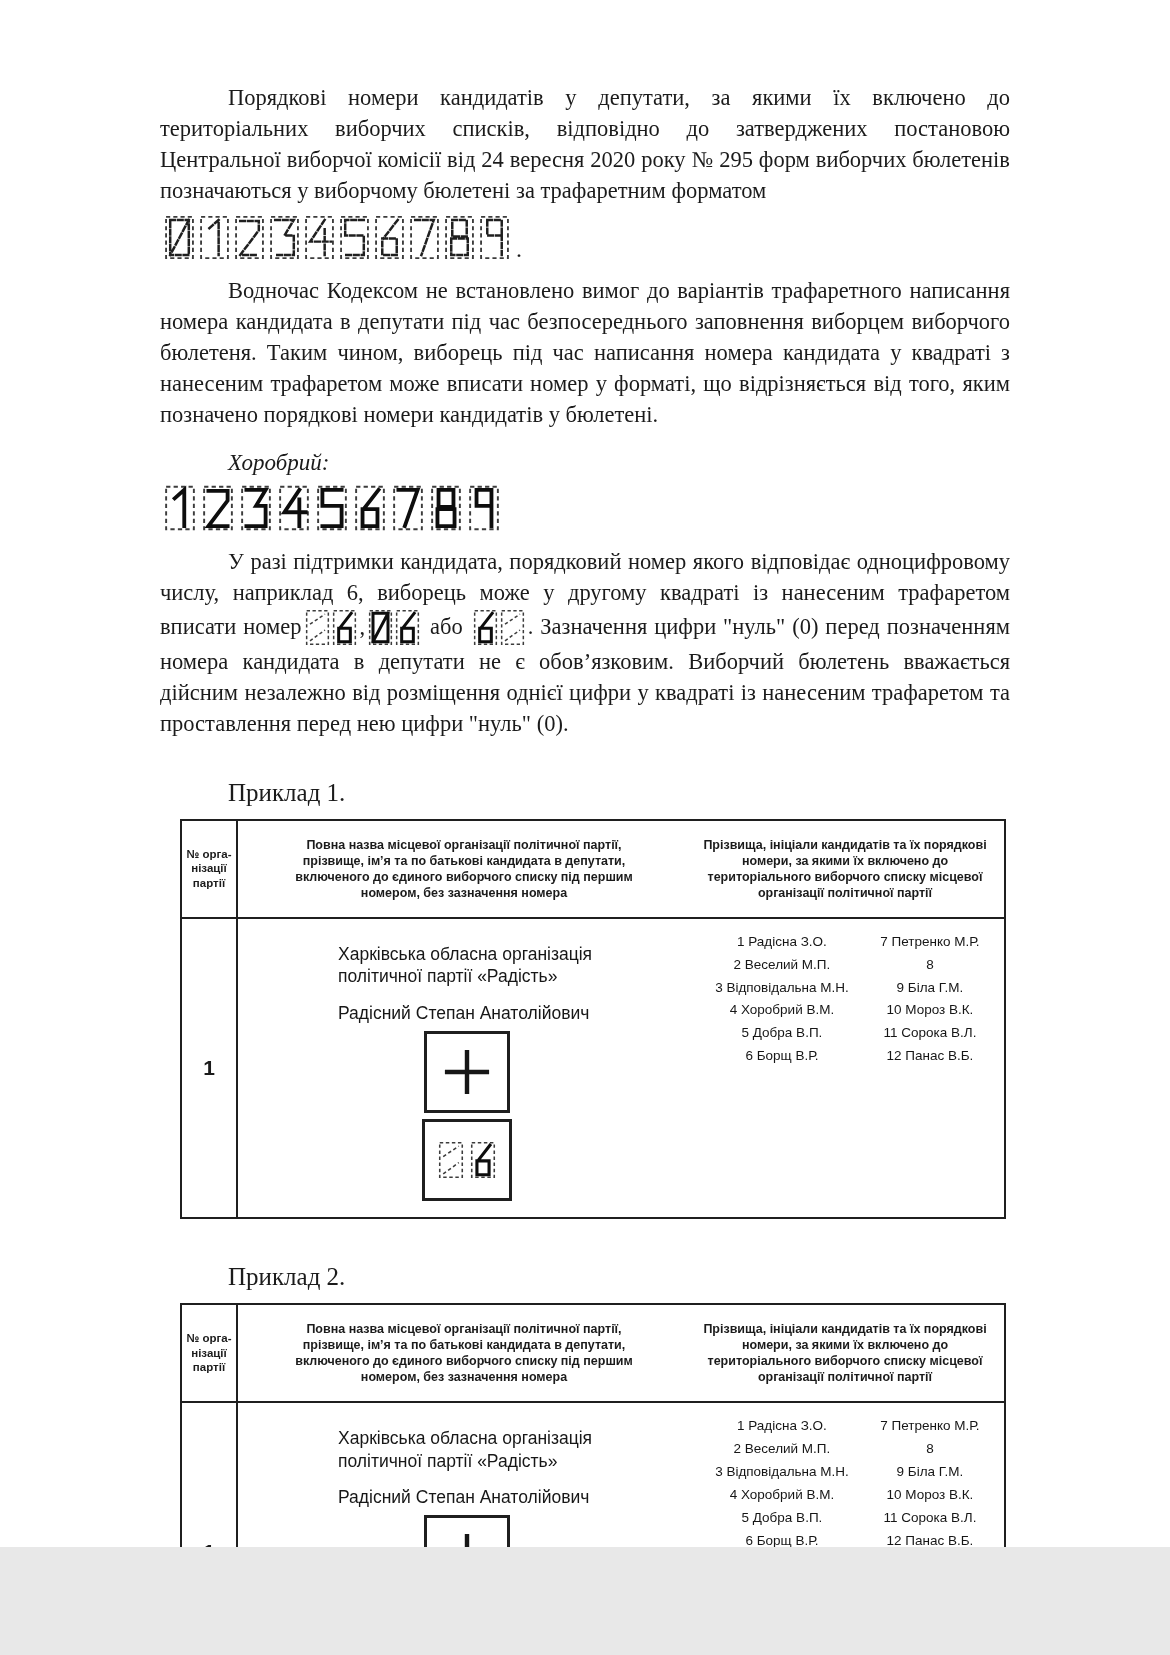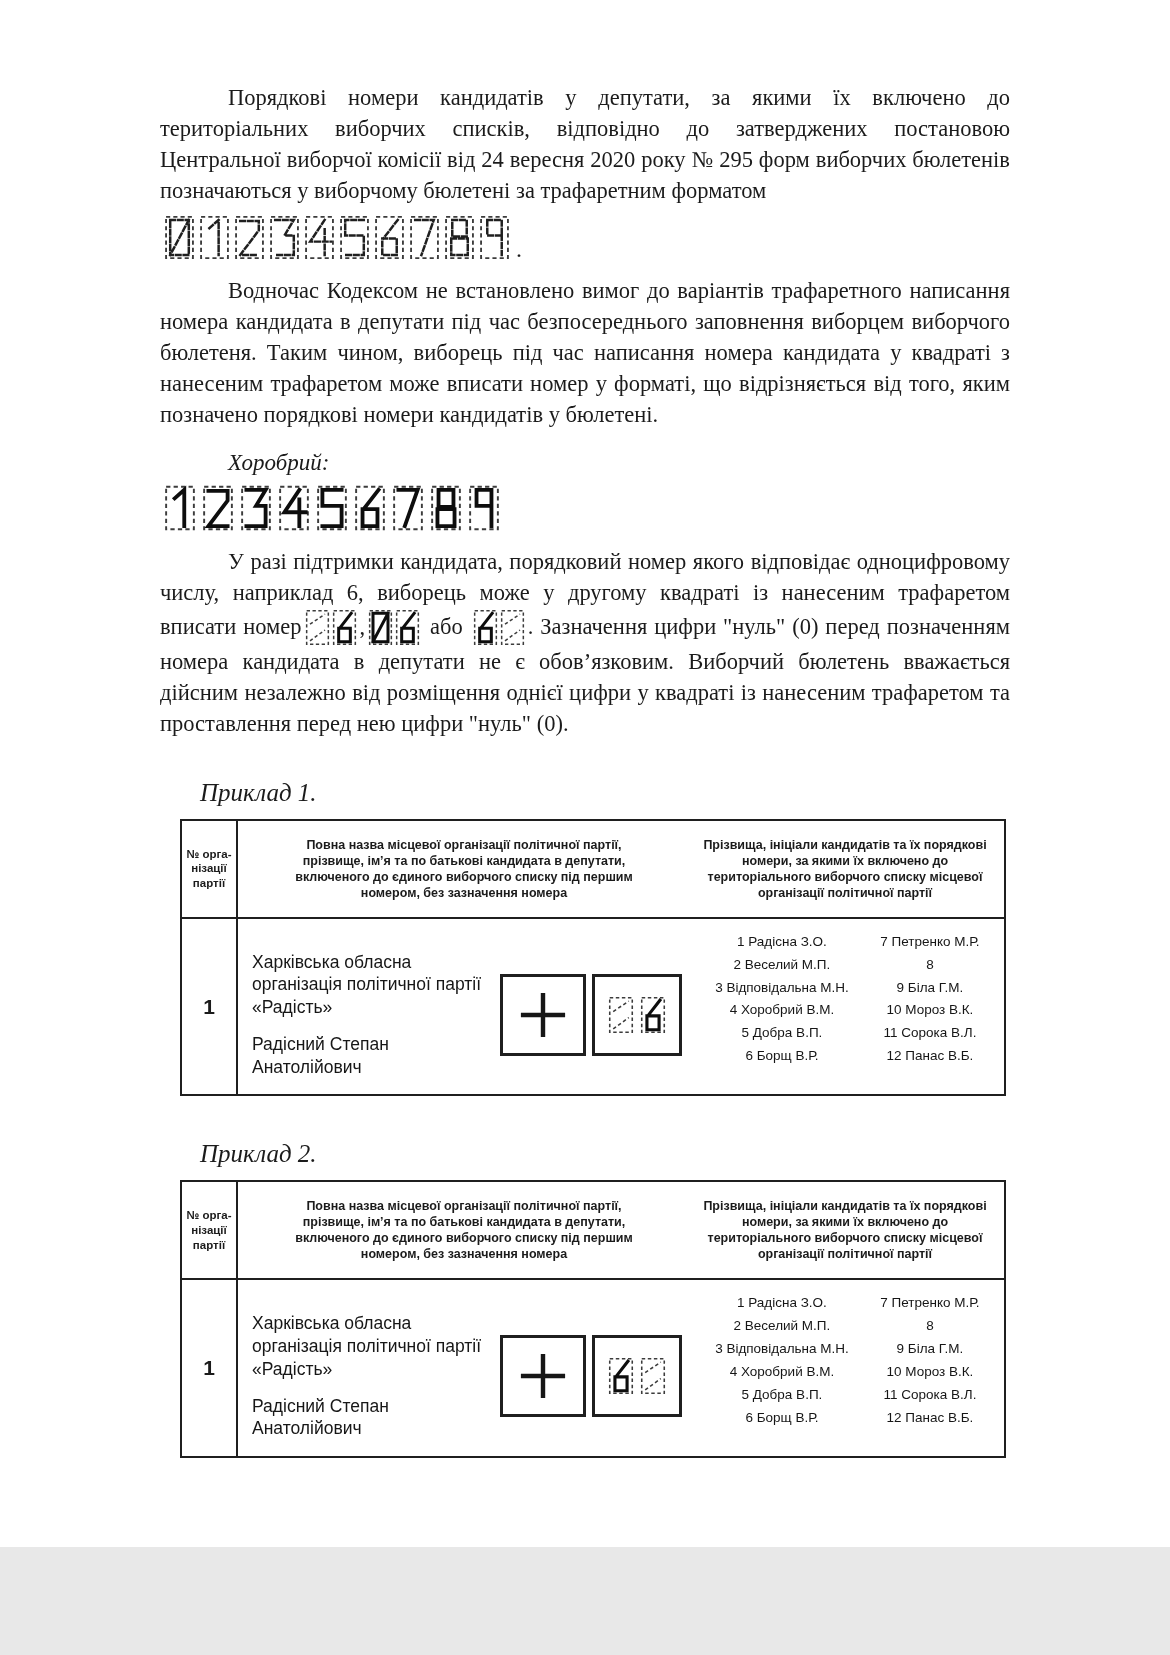--- a/index.html
+++ b/index.html
@@ -35,22 +35,22 @@
     display:inline-flex;gap:2px;vertical-align:-12px;margin:0 3px;
   }
 
   
   .st-box{fill:none;stroke:#3c3c3c;stroke-width:1.8;stroke-dasharray:4 3;}
   .st-dashed{fill:none;stroke:#1f1f1f;stroke-width:2.4;stroke-dasharray:4.5 3;stroke-linecap:square;}
   .st-written{fill:none;stroke:#0d0d0d;stroke-width:3.6;stroke-linejoin:miter;stroke-linecap:square;}
   .st-blank{fill:none;stroke:#3c3c3c;stroke-width:1.8;stroke-dasharray:4 3;}
 
   .example-label{
-    font-style:italic;font-size:25px;
-    margin:44px 0 12px 40px;
+    font-size:25px;
+    margin:44px 0 12px 68px;
   }
   .example-label.first{margin-top:40px;}
 
   .ballot-table{
     margin-left:20px;width:822px;
     border:2px solid #1f1f1f;
     font-family:"Liberation Sans", sans-serif;
   }
   .t-header{
     display:grid;grid-template-columns:56px 452px 310px;
@@ -67,21 +67,22 @@
   .h-col1{border-right:2px solid #1f1f1f;font-size:11.5px;padding:6px 2px;}
   .h-col2{padding:8px 40px;}
   .h-col3{padding:16px 6px;}
   .b-col1{
     border-right:2px solid #1f1f1f;
     display:flex;align-items:center;justify-content:center;
     font-weight:bold;font-size:21px;
   }
   .b-col2{
     display:flex;align-items:center;gap:6px;
-    padding:32px 8px 16px 14px;
+    padding:24px 8px 16px 14px;
+    flex-direction:column;
   }
   .party-block{width:258px;font-size:17.5px;line-height:1.3;color:#171717;}
   .party-name{margin:0;}
   .first-candidate{margin:14px 0 0 0;}
   .mark-box{
     width:80px;height:76px;flex:0 0 auto;
     border:3px solid #1f1f1f;
     display:flex;align-items:center;justify-content:center;
   }
   .stencil-box{

